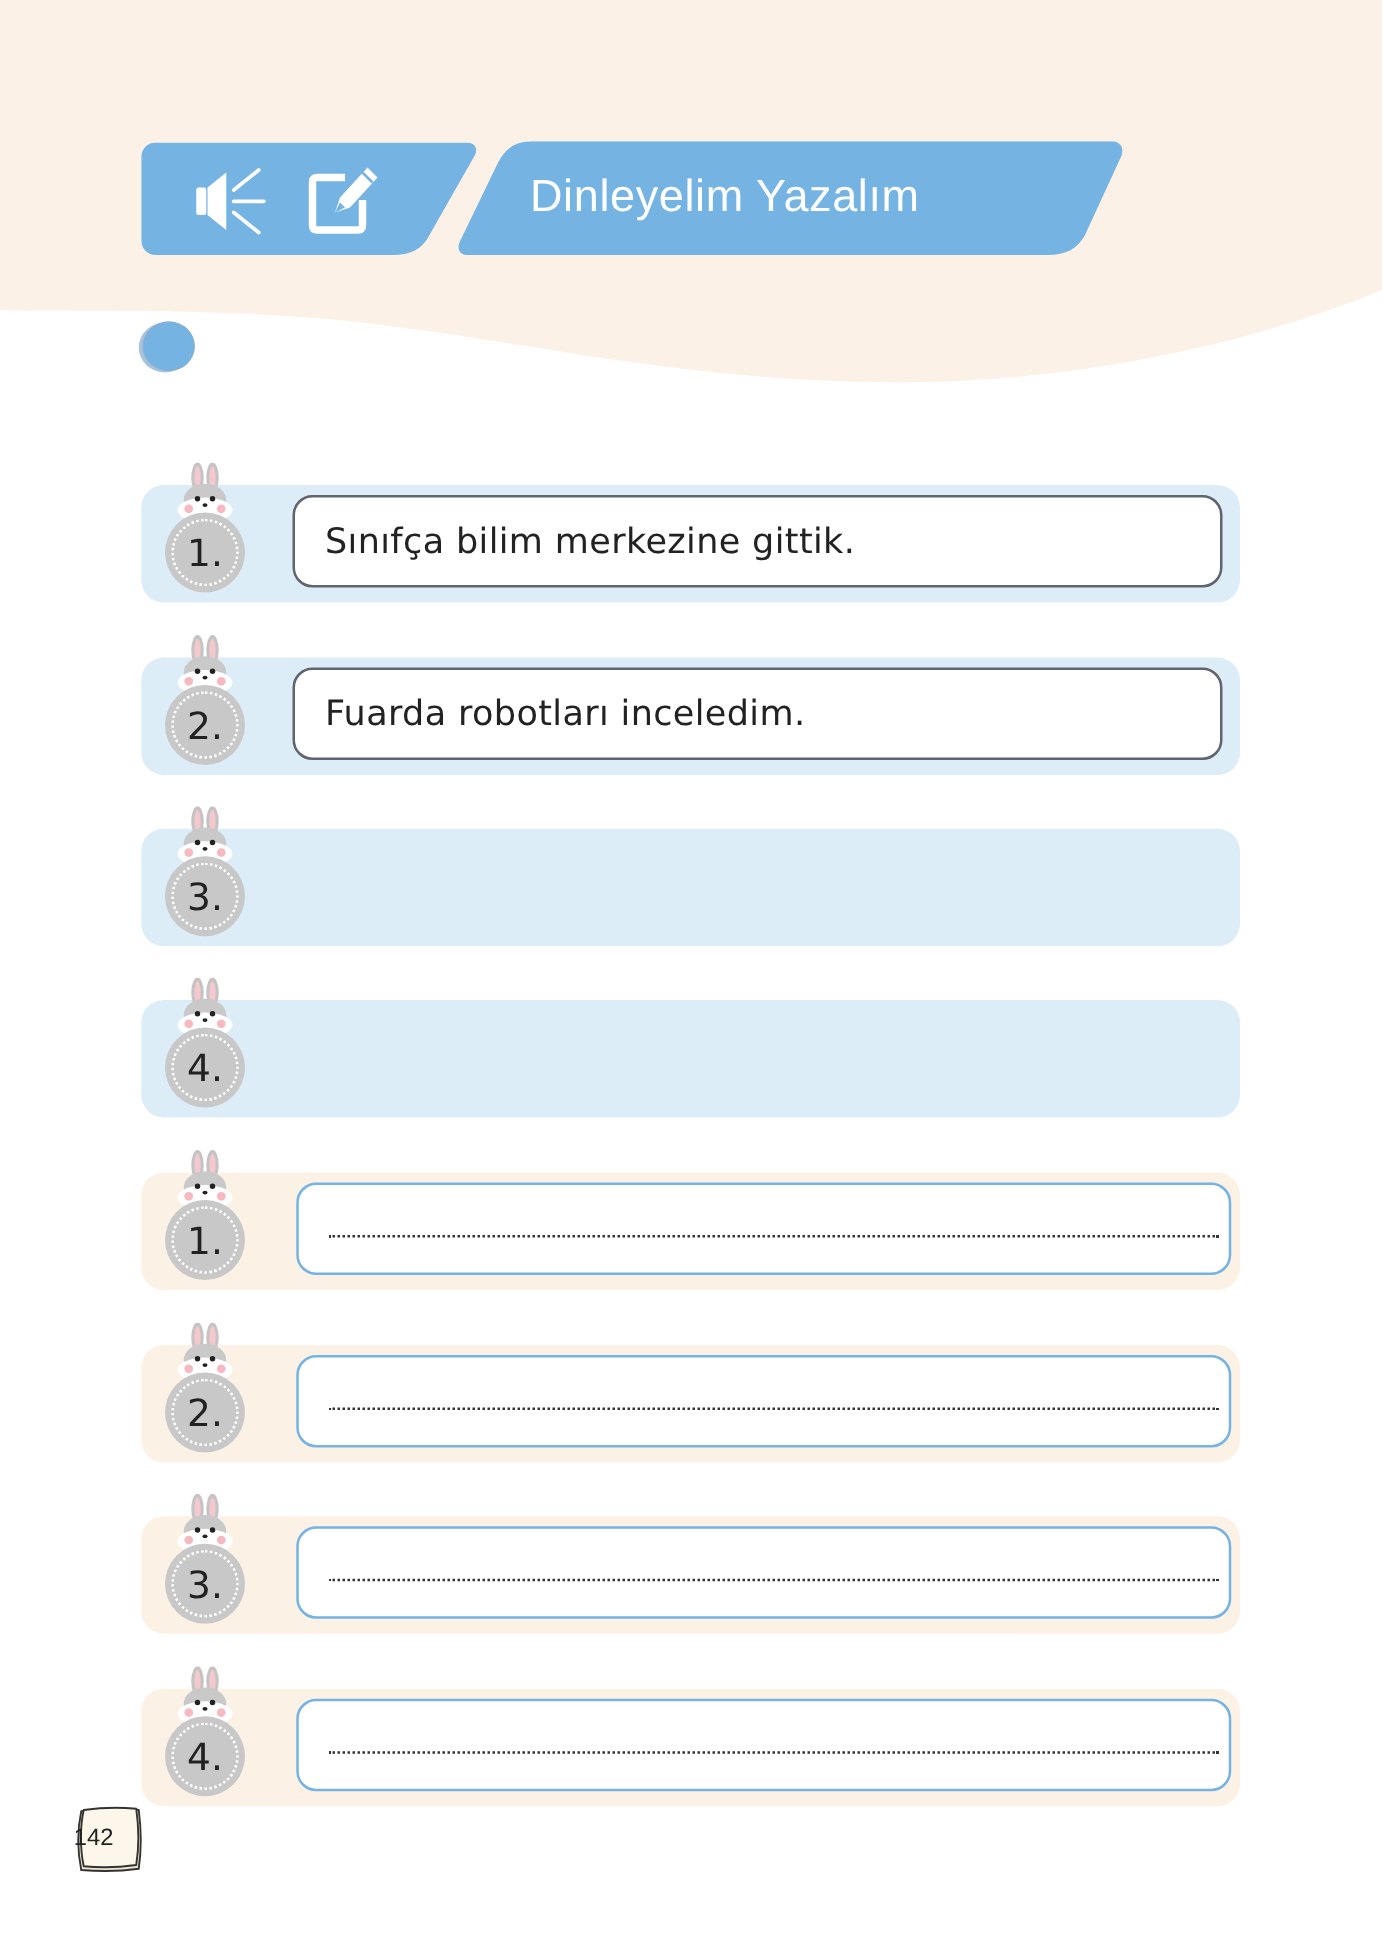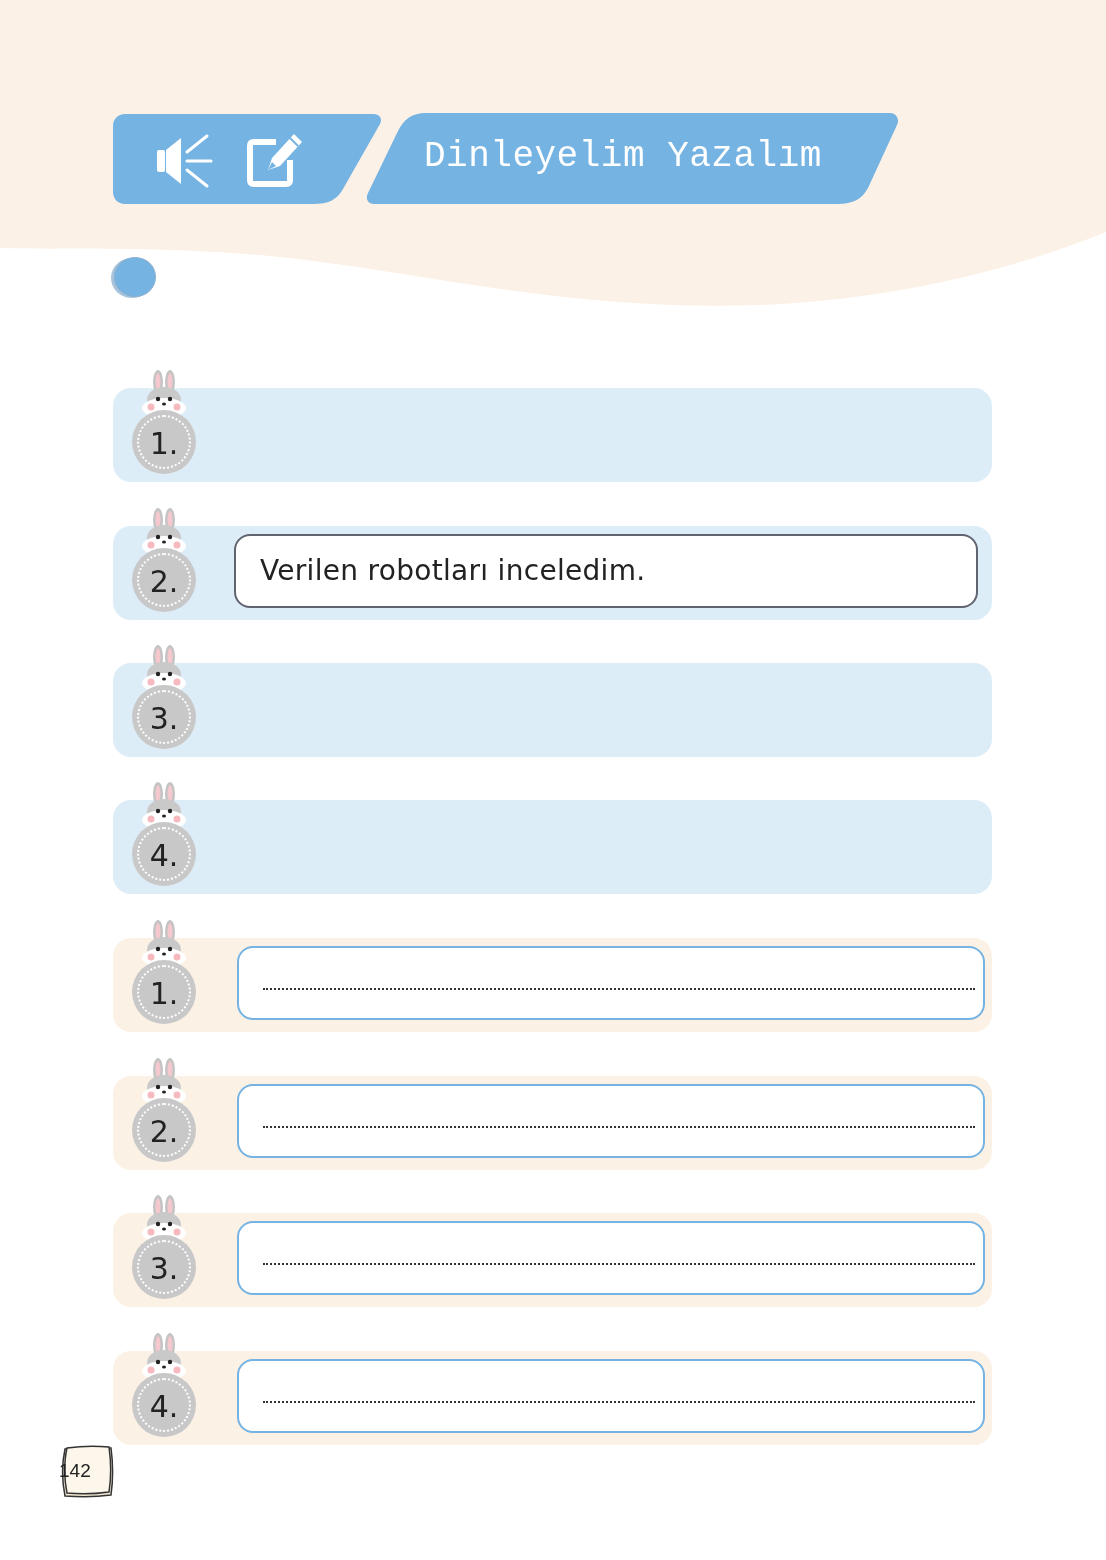--- a/index.html
+++ b/index.html
@@ -16,21 +16,21 @@
   .header-left {
     position: absolute; left: 113px; top: 114px; width: 268px; height: 90px;
     z-index: 1;
   }
   .header-right {
     position: absolute; left: 366px; top: 113px; width: 532px; height: 91px;
     z-index: 1;
   }
   .header-title {
     position: absolute; left: 424px; top: 136px; z-index: 2;
-    font-family: Liberation Mono, monospace; font-weight: normal;
+    font-family: Liberation Sans, sans-serif; font-weight: normal;
     font-size: 36px; color: #ffffff; letter-spacing: 0.5px;
   }
   .icon-speaker { position: absolute; left: 155px; top: 130px; width: 60px; height: 60px; z-index: 2; }
   .icon-edit { position: absolute; left: 246px; top: 128px; width: 58px; height: 60px; z-index: 2; }
 
   .instr-bullet {
     position: absolute; left: 114px; top: 257px; width: 40px; height: 38px; border-radius: 50%;
     background: #75b3e3; box-shadow: -3px 1px 0 #a8c4dc; border: 1px solid #8ab0d0; z-index: 2;
   }
   .instruction {
@@ -132,20 +132,23 @@
         <circle cx="32" cy="29" r="2.2" fill="#222"></circle>
       <ellipse cx="26" cy="34" rx="2" ry="1.5" fill="#222"></ellipse>
       <circle cx="13" cy="37" r="3.5" fill="#f6b9c0"></circle>
         <circle cx="39" cy="37" r="3.5" fill="#f6b9c0"></circle>
     </svg>
     <div class="circle">
         <div class="circle-inner"></div>
       </div>
     <div class="num">1.</div>
   </div>
+  <div class="box">
+    <span class="sentence">Sınıfça bilim merkezine gittik.</span>
+  </div>
 </div>
 
 <div class="row blue" style="top:526px;">
   <div class="badge">
     <svg class="bunny" viewBox="0 0 52 50">
       <ellipse cx="20" cy="12" rx="5" ry="12" fill="#c4c4c4"></ellipse>
         <ellipse cx="20" cy="12" rx="2.5" ry="9" fill="#f4c8cc"></ellipse>
       <ellipse cx="32" cy="12" rx="5" ry="12" fill="#c4c4c4"></ellipse>
         <ellipse cx="32" cy="12" rx="2.5" ry="9" fill="#f4c8cc"></ellipse>
       <ellipse cx="26" cy="30" rx="17" ry="13" fill="#c9c9c9"></ellipse>
@@ -155,21 +158,21 @@
       <ellipse cx="26" cy="34" rx="2" ry="1.5" fill="#222"></ellipse>
       <circle cx="13" cy="37" r="3.5" fill="#f6b9c0"></circle>
         <circle cx="39" cy="37" r="3.5" fill="#f6b9c0"></circle>
     </svg>
     <div class="circle">
         <div class="circle-inner"></div>
       </div>
     <div class="num">2.</div>
   </div>
   <div class="box">
-    <span class="sentence">Verilen robotları inceledim.</span>
+    <span class="sentence">Fuarda robotları inceledim.</span>
   </div>
 </div>
 
 <div class="row blue" style="top:663px;">
   <div class="badge">
     <svg class="bunny" viewBox="0 0 52 50">
       <ellipse cx="20" cy="12" rx="5" ry="12" fill="#c4c4c4"></ellipse>
         <ellipse cx="20" cy="12" rx="2.5" ry="9" fill="#f4c8cc"></ellipse>
       <ellipse cx="32" cy="12" rx="5" ry="12" fill="#c4c4c4"></ellipse>
         <ellipse cx="32" cy="12" rx="2.5" ry="9" fill="#f4c8cc"></ellipse>

